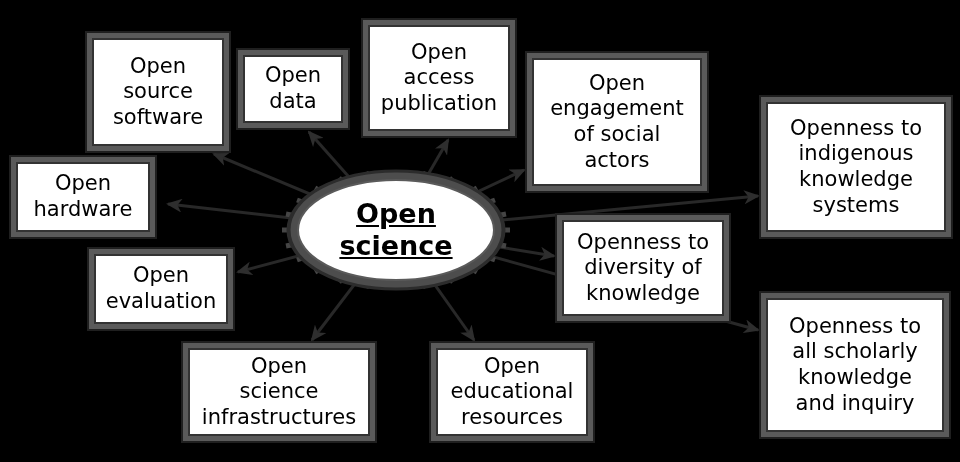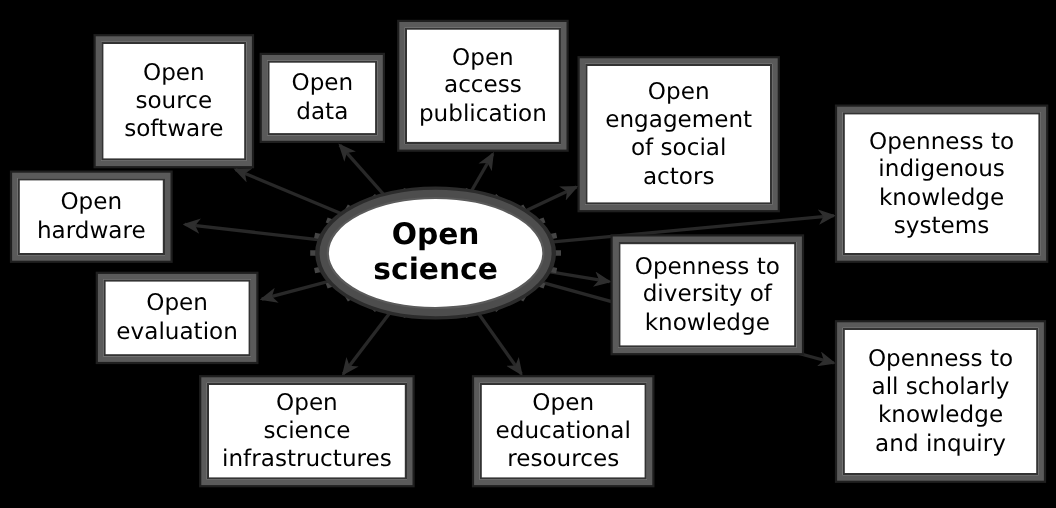--- a/index.html
+++ b/index.html
@@ -15,21 +15,21 @@
     border:2px solid #333333;
     box-shadow:0 0 0 5px #5a5a5a,0 0 0 7px #1f1f1f;
     display:flex;align-items:center;justify-content:center;
     text-align:center;font-size:21px;line-height:1.22;
     white-space:pre-line;
   }
   .center-label{
     position:absolute;z-index:3;
     display:flex;align-items:center;justify-content:center;
     text-align:center;font-size:27px;font-weight:bold;color:#000;
-    line-height:1.2;white-space:pre-line;
+    line-height:1.2;white-space:pre-line;text-decoration:underline;
   }
 </style>
 </head>
 <body>
 
 <div class="stage">
 
   <svg class="layer" width="960" height="462" viewBox="0 0 960 462">
     <defs>
       <marker id="ah" markerUnits="userSpaceOnUse" markerWidth="16" markerHeight="14" refX="14" refY="7" orient="auto">

